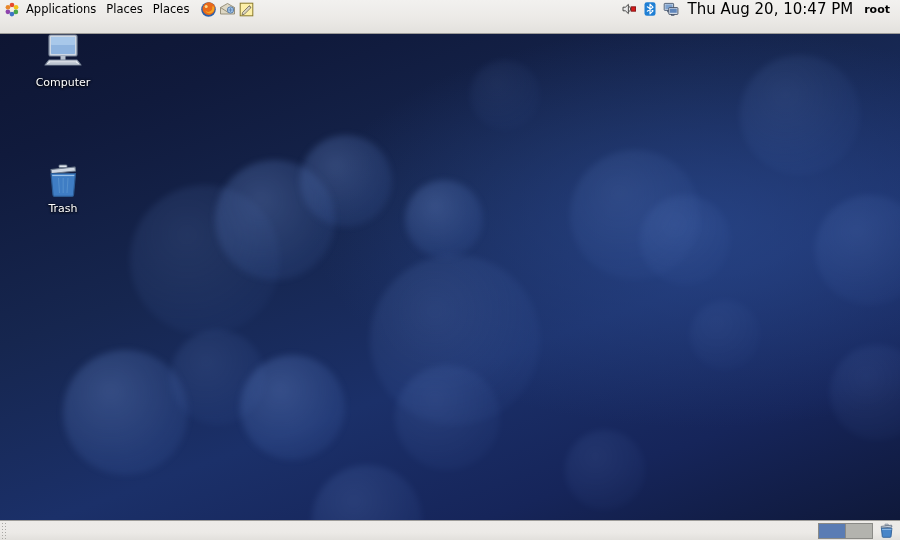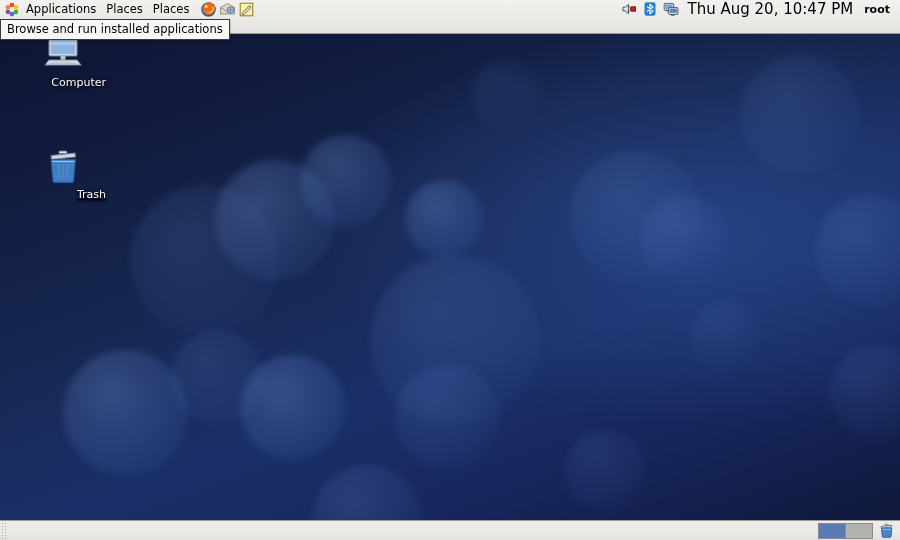--- a/index.html
+++ b/index.html
@@ -85,21 +85,21 @@
     line-height: 14px;
     white-space: nowrap;
     z-index: 60;
     box-shadow: 0 1px 2px rgba(0,0,0,0.35);
   }
 
   
   .desk-icon {
     position: absolute;
     width: 86px;
-    text-align: right;
+    text-align: center;
     cursor: default;
   }
   .desk-icon .glyph {
     height: 48px;
     display: flex;
     align-items: flex-end;
     justify-content: center;
   }
   .desk-icon .label {
     margin-top: 2px;
@@ -254,39 +254,38 @@
           <rect x="6.9" y="7.6" width="6.9" height="4.2" fill="#5f86bb"></rect>
           <rect x="8.5" y="13.4" width="2.6" height="1.2" fill="#9aa7ba" stroke="#3c4a60" stroke-width="0.6"></rect>
         </svg>
       </span>
 
       <div id="clock-text">Thu Aug 20, 10:47 PM</div>
       <div id="user-name">root</div>
     </div>
   </div>
 
-  <div id="tooltip">Browse and run installed applications</div>
 
   <div class="desk-icon" style="left:20px; top:26px;">
     <div class="glyph">
       <svg width="44" height="42" viewBox="0 0 44 42">
         <rect x="8" y="3" width="28" height="21" rx="1.6" fill="#cfd8e4" stroke="#7a8699" stroke-width="1.2"></rect>
         <rect x="10" y="5" width="24" height="17" rx="0.8" fill="#8fb4df"></rect>
         <rect x="10" y="5" width="24" height="8" rx="0.8" fill="#a8c8ea"></rect>
         <rect x="19.5" y="24" width="5" height="4" fill="#b8c2cf"></rect>
         <path d="M8 28 h28 l4 5 H4 Z" fill="#e4e8ee" stroke="#7a8699" stroke-width="1.1" stroke-linejoin="round"></path>
         <path d="M9 30.2 h26" stroke="#b3bcc8" stroke-width="0.9"></path>
         <path d="M7.5 31.6 h29" stroke="#b3bcc8" stroke-width="0.9"></path>
       </svg>
     </div>
     <div class="label">Computer</div>
   </div>
 
 
-  <div class="desk-icon" style="left:20px; top:138px;text-decoration:underline;">
+  <div class="desk-icon" style="left:20px; top:152px;">
     <div class="glyph">
       <svg width="38" height="38" viewBox="0 0 38 38">
         <path d="M7 7.5 L31 5 L31.5 9 L7.5 11.5 Z" fill="#cfd7e2" stroke="#6d7a8c" stroke-width="1.1" stroke-linejoin="round"></path>
         <rect x="15" y="3" width="8" height="2.6" rx="0.8" fill="#dfe5ed" stroke="#6d7a8c" stroke-width="0.9"></rect>
         <path d="M7 11.5 H31.5 L29.5 33 a1.6 1.6 0 0 1-1.6 1.4 H10.6 A1.6 1.6 0 0 1 9 33 Z" fill="#3f7dc4" stroke="#2b5a92" stroke-width="1.2" stroke-linejoin="round"></path>
         <path d="M8.2 13.5 H30.3" stroke="#9cc2e8" stroke-width="1.2"></path>
         <path d="M14.5 16 L15.5 31 M19.2 16 L19.2 31 M24 16 L23 31" stroke="#5e97d0" stroke-width="1" opacity="0.75"></path>
       </svg>
     </div>
     <div class="label">Trash</div>

